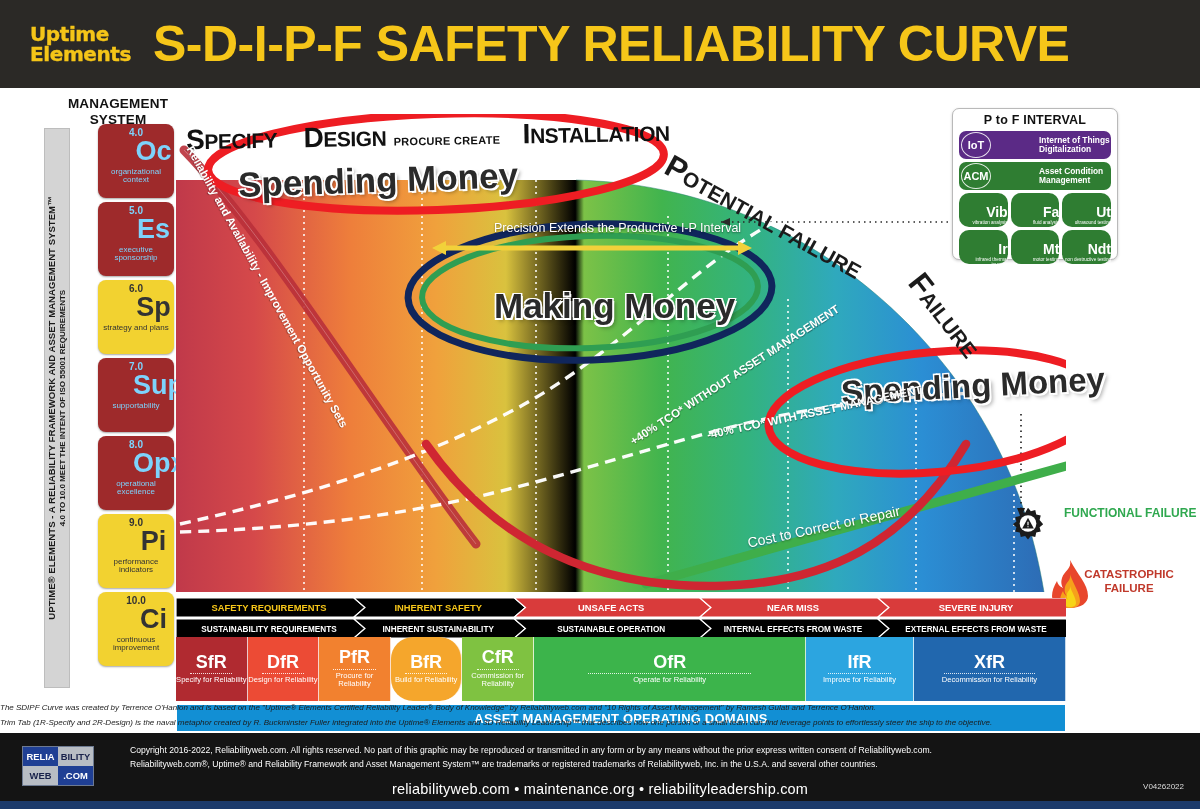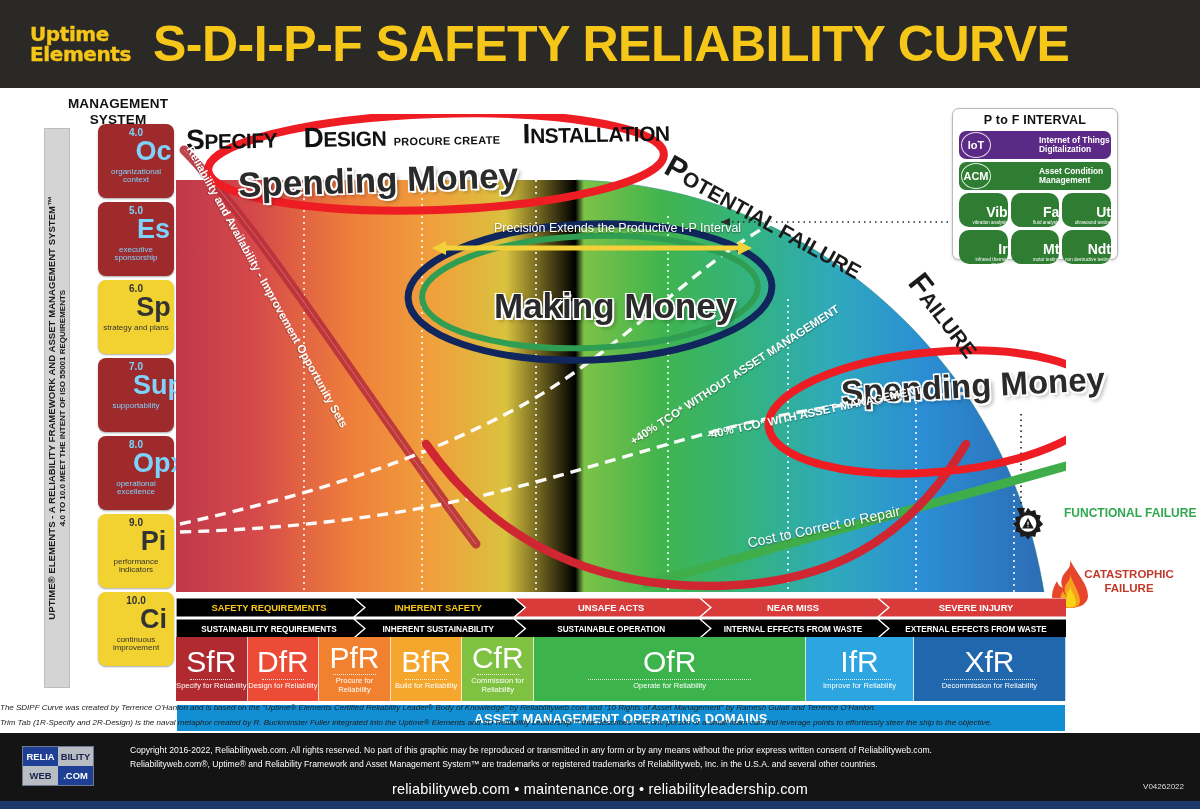--- a/index.html
+++ b/index.html
@@ -174,21 +174,21 @@
   .band2 { top:531px; }
   .band svg { position:absolute; left:0; top:0; }
 
   
   .elrow { position:absolute; left:176px; top:549px; width:890px; height:64px; display:flex; }
   .el {
     color:#fff; text-align:center; position:relative;
     border-right:1px solid rgba(255,255,255,.75);
     display:flex; flex-direction:column; align-items:center; justify-content:center;
   }
-  .el .sym { font-size:30px; font-weight:normal; line-height:0.95; font-family:"Liberation Sans", sans-serif;text-align:right;}
+  .el .sym { font-size:18px; font-weight:bold; line-height:0.95; font-family:"Liberation Sans", sans-serif;text-align:right;}
   .el .dots { width:60%; border-top:1px dotted rgba(255,255,255,.85); margin:2px 0 2px; }
   .el .cap { font-size:7.6px; line-height:1.12; }
 
   
   .amod {
     position:absolute; left:176px; top:616px; width:890px; height:28px;
     background:#128fd4; color:#fff; font-size:13px; font-weight:bold;
     display:flex; align-items:center; justify-content:center; letter-spacing:0.2px;
     border:1px solid #fff;
   }
@@ -496,21 +496,21 @@
         <div class="el" style="flex: 0.63 1 0%; background: rgb(236, 75, 53);">
           <div class="sym">DfR</div>
           <div class="dots"></div>
           <div class="cap">Design for Reliability</div>
         </div>
         <div class="el" style="flex: 0.63 1 0%; background: rgb(242, 129, 47);">
           <div class="sym">PfR</div>
           <div class="dots"></div>
           <div class="cap">Procure for Reliability</div>
         </div>
-        <div class="el" style="flex: 0.63 1 0%; background: rgb(245, 166, 44);">
+        <div class="el" style="flex: 0.63 1 0%; background: rgb(245, 166, 44); border-radius: 22px;">
           <div class="sym">BfR</div>
           <div class="dots"></div>
           <div class="cap">Build for Reliability</div>
         </div>
         <div class="el" style="flex: 0.63 1 0%; background: rgb(127, 194, 65);">
           <div class="sym">CfR</div>
           <div class="dots"></div>
           <div class="cap">Commission for Reliability</div>
         </div>
         <div class="el" style="flex: 2.42 1 0%; background: rgb(60, 180, 75);">

